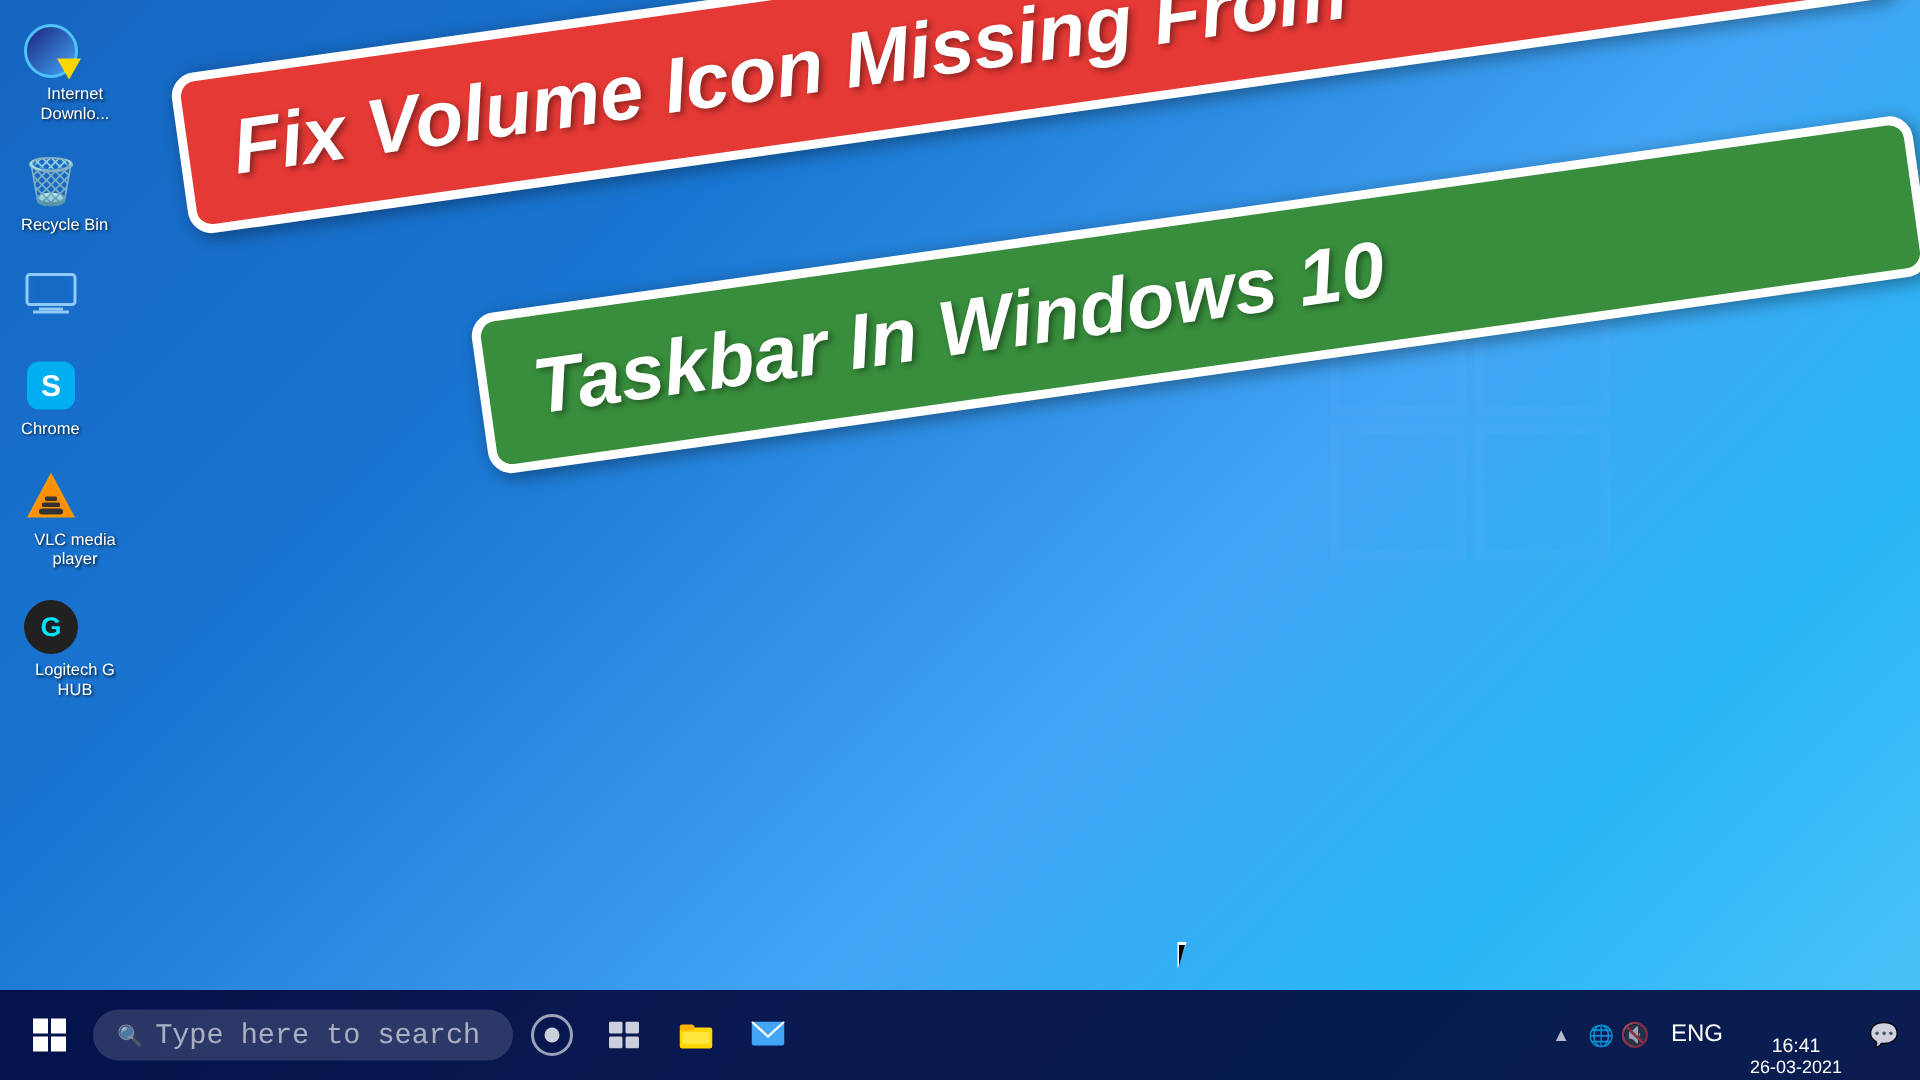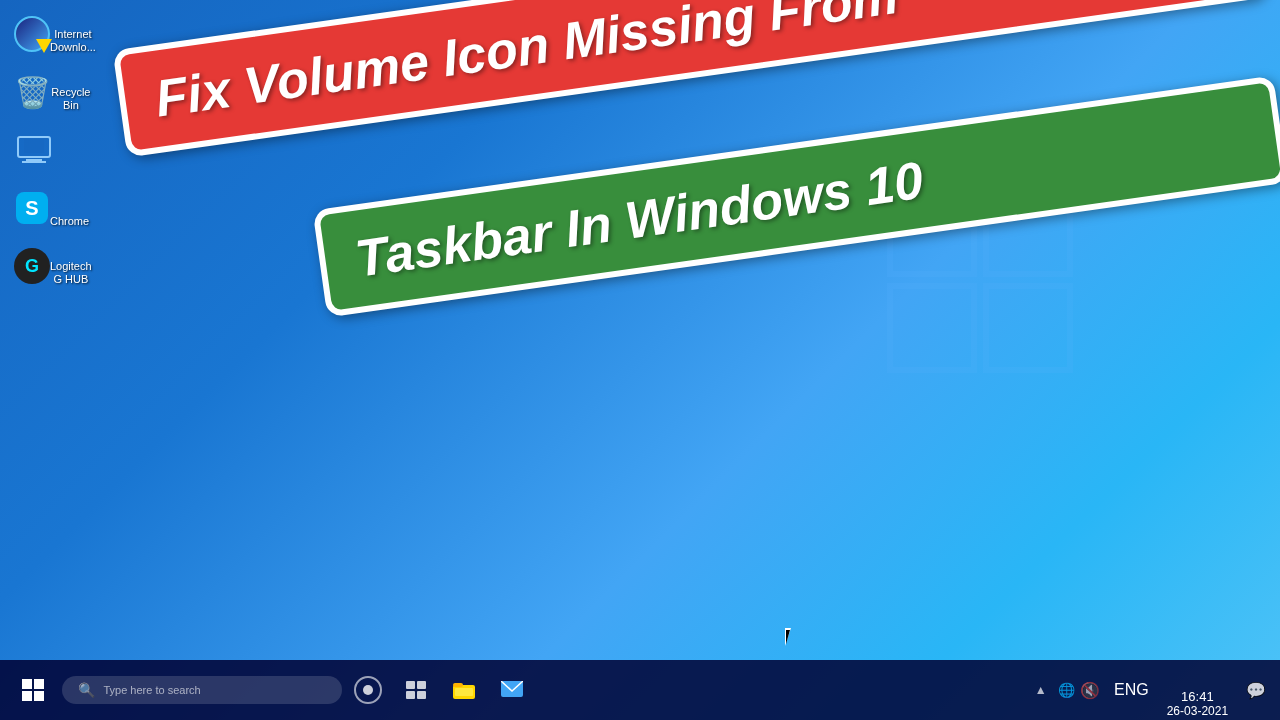--- a/index.html
+++ b/index.html
@@ -38,22 +38,22 @@
       position: absolute;
       left: 0;
       top: 0;
       display: flex;
       flex-direction: column;
       gap: 10px;
       padding: 10px;
     }
     .desktop-icon {
       display: flex;
-      flex-direction: row;
-      align-items: flex-end;
+      flex-direction: column;
+      align-items: flex-start;
       width: 80px;
       cursor: pointer;
       padding: 4px;
       border-radius: 4px;
     }
     .icon-img {
       width: 40px;
       height: 40px;
       display: flex;
       align-items: center;
@@ -194,22 +194,23 @@
     }
     .search-icon {
       color: rgba(255,255,255,0.7);
       font-size: 14px;
     }
     .search-input {
       background: transparent;
       border: none;
       outline: none;
       color: rgba(255,255,255,0.7);
-      font-size: 11px;
+      font-size: 19px;
       width: 100%;
+      font-family: Liberation Mono, monospace;
     }
     .search-input::placeholder {
       color: rgba(255,255,255,0.6);
     }
     .taskbar-icon {
       width: 44px;
       height: 44px;
       display: flex;
       align-items: center;
       justify-content: center;
@@ -362,20 +363,33 @@
     <div class="desktop-icon">
       <div class="icon-img">
         <svg width="36" height="36" viewBox="0 0 36 36">
           <rect x="2" y="2" width="32" height="32" rx="8" fill="#00aff0"></rect>
           <text x="18" y="25" text-anchor="middle" font-size="20" fill="white" font-family="Arial" font-weight="bold">S</text>
         </svg>
       </div>
       <div class="icon-label">Chrome</div>
     </div>
 
+    <div class="desktop-icon">
+      <div class="icon-img">
+        <svg width="36" height="36" viewBox="0 0 36 36">
+          <polygon points="18,2 34,32 2,32" fill="#ff9800"></polygon>
+          <polygon points="18,6 31,30 5,30" fill="#f57c00" opacity="0.3"></polygon>
+          <rect x="10" y="26" width="16" height="4" rx="2" fill="#333"></rect>
+          <rect x="12" y="22" width="12" height="3" rx="1" fill="#333"></rect>
+          <rect x="14" y="18" width="8" height="3" rx="1" fill="#333"></rect>
+        </svg>
+      </div>
+      <div class="icon-label">VLC media
+player</div>
+    </div>
 
     <div class="desktop-icon">
       <div class="icon-img">
         <div class="logitech-icon">G</div>
       </div>
       <div class="icon-label">Logitech G
 HUB</div>
     </div>
 
   </div>

